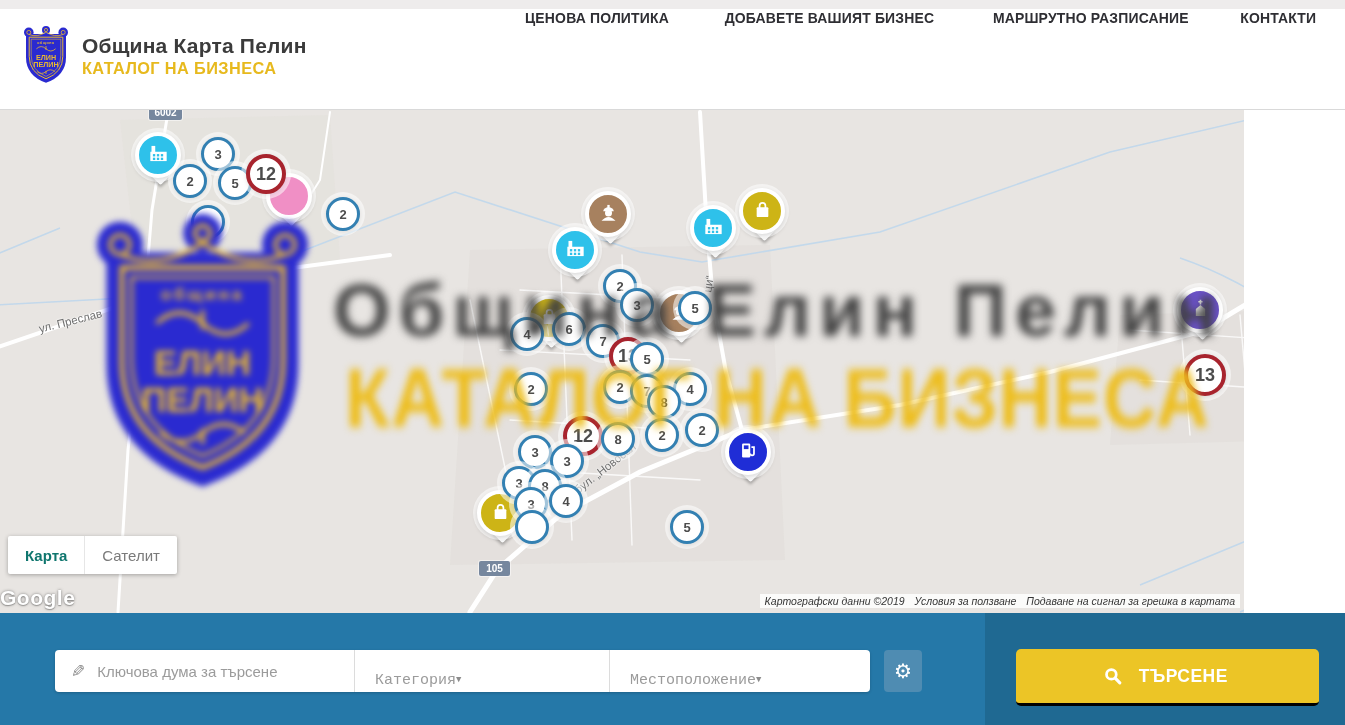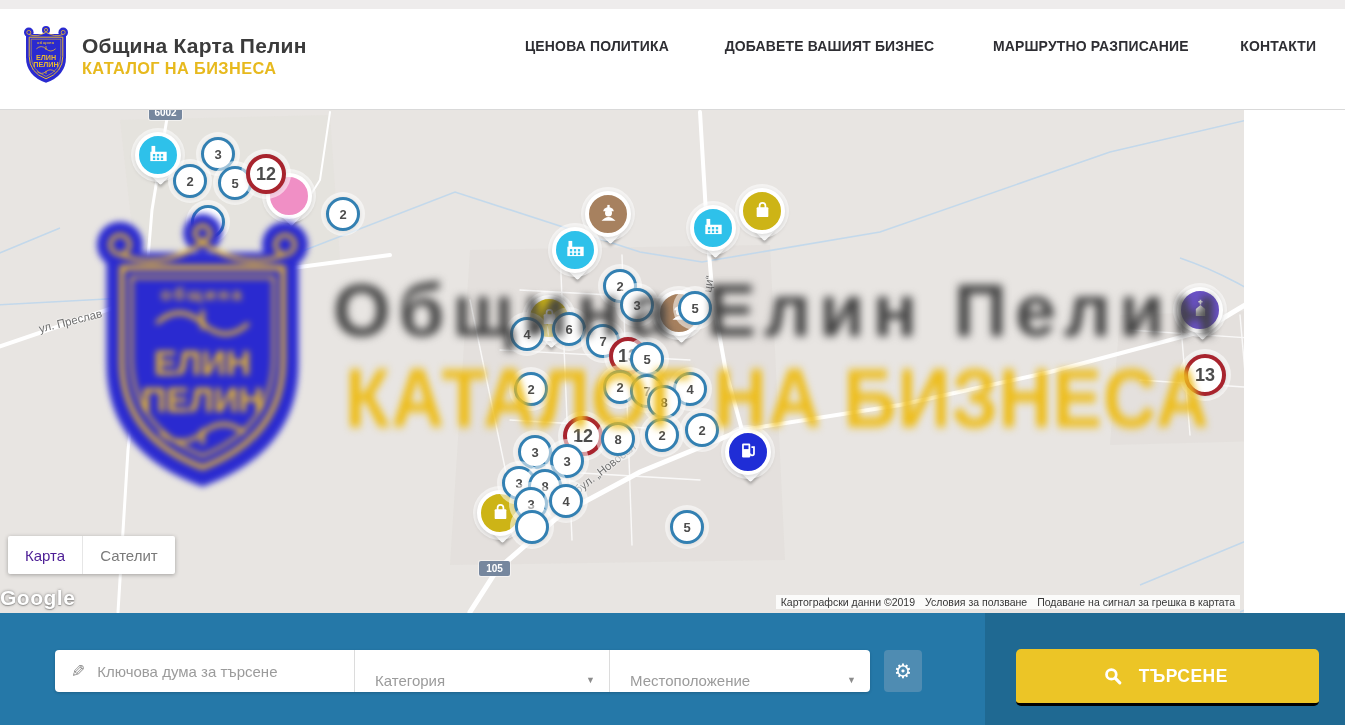--- a/index.html
+++ b/index.html
@@ -9,21 +9,21 @@
 
   
   .topstrip { position:absolute; left:0; top:0; width:1345px; height:9px; background:#eeecec; }
   .header { position:absolute; left:0; top:9px; width:1345px; height:101px; background:#ffffff;
     border-bottom:1px solid #d9d9d9; }
   .brand { position:absolute; left:22px; top:17px; display:flex; align-items:center; gap:12px; }
   .brand-crest { width:48px; height:60px; }
   .brand-title { font-size:21px; font-weight:700; color:#3b3b3b; letter-spacing:.2px; }
   .brand-sub { font-size:17px; font-weight:700; color:#e7b91d; letter-spacing:.4px;
     display:inline-block; transform:scaleX(.96); transform-origin:0 50%; margin-top:1px;}
-  .nav { position:absolute; right:25px; top:0; height:73px; display:flex; align-items:center; gap:36px; }
+  .nav { position:absolute; right:25px; top:0; height:73px; display:flex; gap:36px; }
   .nav a { text-decoration:none; color:#2e2e33; font-size:15.5px; font-weight:700;
     display:inline-block; transform:scaleX(.9); letter-spacing:.2px; white-space:nowrap; cursor:pointer;}
 
   
   .map { position:absolute; left:0; top:110px; width:1244px; height:503px; background:#e8e5e2; overflow:hidden; }
   .map svg.mapart { position:absolute; left:0; top:0; }
 
   .road-shield { position:absolute; z-index:2; background:#76879e; color:#fff; font-size:10px;
     font-weight:700; border-radius:2px; display:flex; align-items:center; justify-content:center;
     box-shadow:0 0 0 1px rgba(255,255,255,.5); }
@@ -50,28 +50,28 @@
   .wm-crest { left:85px; top:104px; width:235px; height:288px; filter:blur(3px); }
   .wm-title { left:333px; top:158px; font-size:74px; font-weight:700; color:#414141;
     letter-spacing:8px; filter:blur(4px); white-space:nowrap; }
   .wm-sub { left:345px; top:240px; font-size:84px; font-weight:700; color:#edbd1c; letter-spacing:1px;
     transform:scaleX(.88); transform-origin:0 0; filter:blur(4px); white-space:nowrap; }
 
   
   .maptype { position:absolute; left:8px; top:426px; z-index:6; display:flex;
     background:#fff; border-radius:2px; box-shadow:0 1px 4px rgba(0,0,0,.3); height:38px; }
   .maptype .mt { padding:0 17px; display:flex; align-items:center; font-size:15px; cursor:pointer; }
-  .mt-map { color:#4c1d95; font-weight:400; border-right:1px solid #e6e6e6; }
+  .mt-map { color:#0f766e; font-weight:700; border-right:1px solid #e6e6e6; }
   .mt-sat { color:#7a7a7a; }
 
   .google-logo { position:absolute; left:0; top:476px; z-index:6; color:#fff; font-size:21px;
     font-weight:700; letter-spacing:.5px; text-shadow:0 0 3px rgba(80,80,80,.7),0 1px 1px rgba(0,0,0,.25); }
 
   .attrib { position:absolute; right:4px; top:484px; z-index:6; display:flex; height:15px;
-    align-items:flex-end; font-size:10.5px; color:#363636; }
+    align-items:flex-start; font-size:10.5px; color:#363636;font-style:italic; }
   .attrib span { background:rgba(255,255,255,.82); padding:1px 5px; white-space:nowrap; cursor:pointer; }
   .attrib span:first-child { cursor:default; }
 
   .ctl { position:absolute; z-index:6; background:#fff; box-shadow:0 1px 4px rgba(0,0,0,.3); border-radius:2px; }
   .ctl-lock { left:1303px; top:252px; width:34px; height:32px; display:flex; flex-direction:column;
     align-items:center; justify-content:center; cursor:pointer; }
   .lock-shackle { width:9px; height:8px; border:2px solid #5a5a5a; border-bottom:none; border-radius:5px 5px 0 0; }
   .lock-body { width:13px; height:9px; background:#5a5a5a; border-radius:1.5px; }
   .ctl-pegman { left:1296px; top:324px; width:40px; height:40px; display:flex; flex-direction:column;
     align-items:center; justify-content:center; cursor:grab; }
@@ -88,21 +88,21 @@
   .searchbar .rightpanel { position:absolute; left:985px; top:0; width:360px; height:112px; background:#1f6992; }
   .fields { position:absolute; left:55px; top:37px; width:815px; height:42px; background:#fff;
     border-radius:4px; display:flex; box-shadow:0 1px 3px rgba(0,0,0,.2); }
   .f-sec { display:flex; align-items:center; height:42px; }
   .f-keyword { width:300px; border-right:1px solid #dcdcdc; padding:0 12px 0 16px; }
   .pencil { color:#8a8a8a; font-size:17px; margin-right:12px; transform:scaleX(-1) rotate(0deg); }
   .f-keyword input { border:none; outline:none; flex:1; font-size:15px; color:#444;
     font-family:"Liberation Sans",sans-serif; background:transparent; }
   .f-keyword input::placeholder { color:#9b9b9b; }
   .f-select { width:255px; border-right:1px solid #dcdcdc; padding:18px 14px 0 20px;
-    justify-content:space-between; cursor:pointer; color:#9b9b9b; font-size:15px; }
+    cursor:pointer; color:#9b9b9b; font-size:15px;font-family:Liberation Mono, monospace; }
   .f-select.last { width:260px; border-right:none; }
   .caret { color:#8c8c8c; font-size:9px; }
   .gearbtn { position:absolute; left:884px; top:37px; width:38px; height:42px; background:#4f8cb2;
     border-radius:4px; display:flex; align-items:center; justify-content:center; cursor:pointer; border:none; }
   .gear-glyph { color:#fff; font-size:20px; line-height:1; }
   .searchbtn { position:absolute; left:1016px; top:36px; width:303px; height:57px; background:#ecc526;
     border:none; border-bottom:3px solid #000000; border-radius:5px; cursor:pointer;
     display:flex; align-items:center; justify-content:center; gap:12px; }
   .searchbtn .lbl { color:#fff; font-size:19px; font-weight:700; letter-spacing:.5px;
     display:inline-block; transform:scaleX(.92); }

